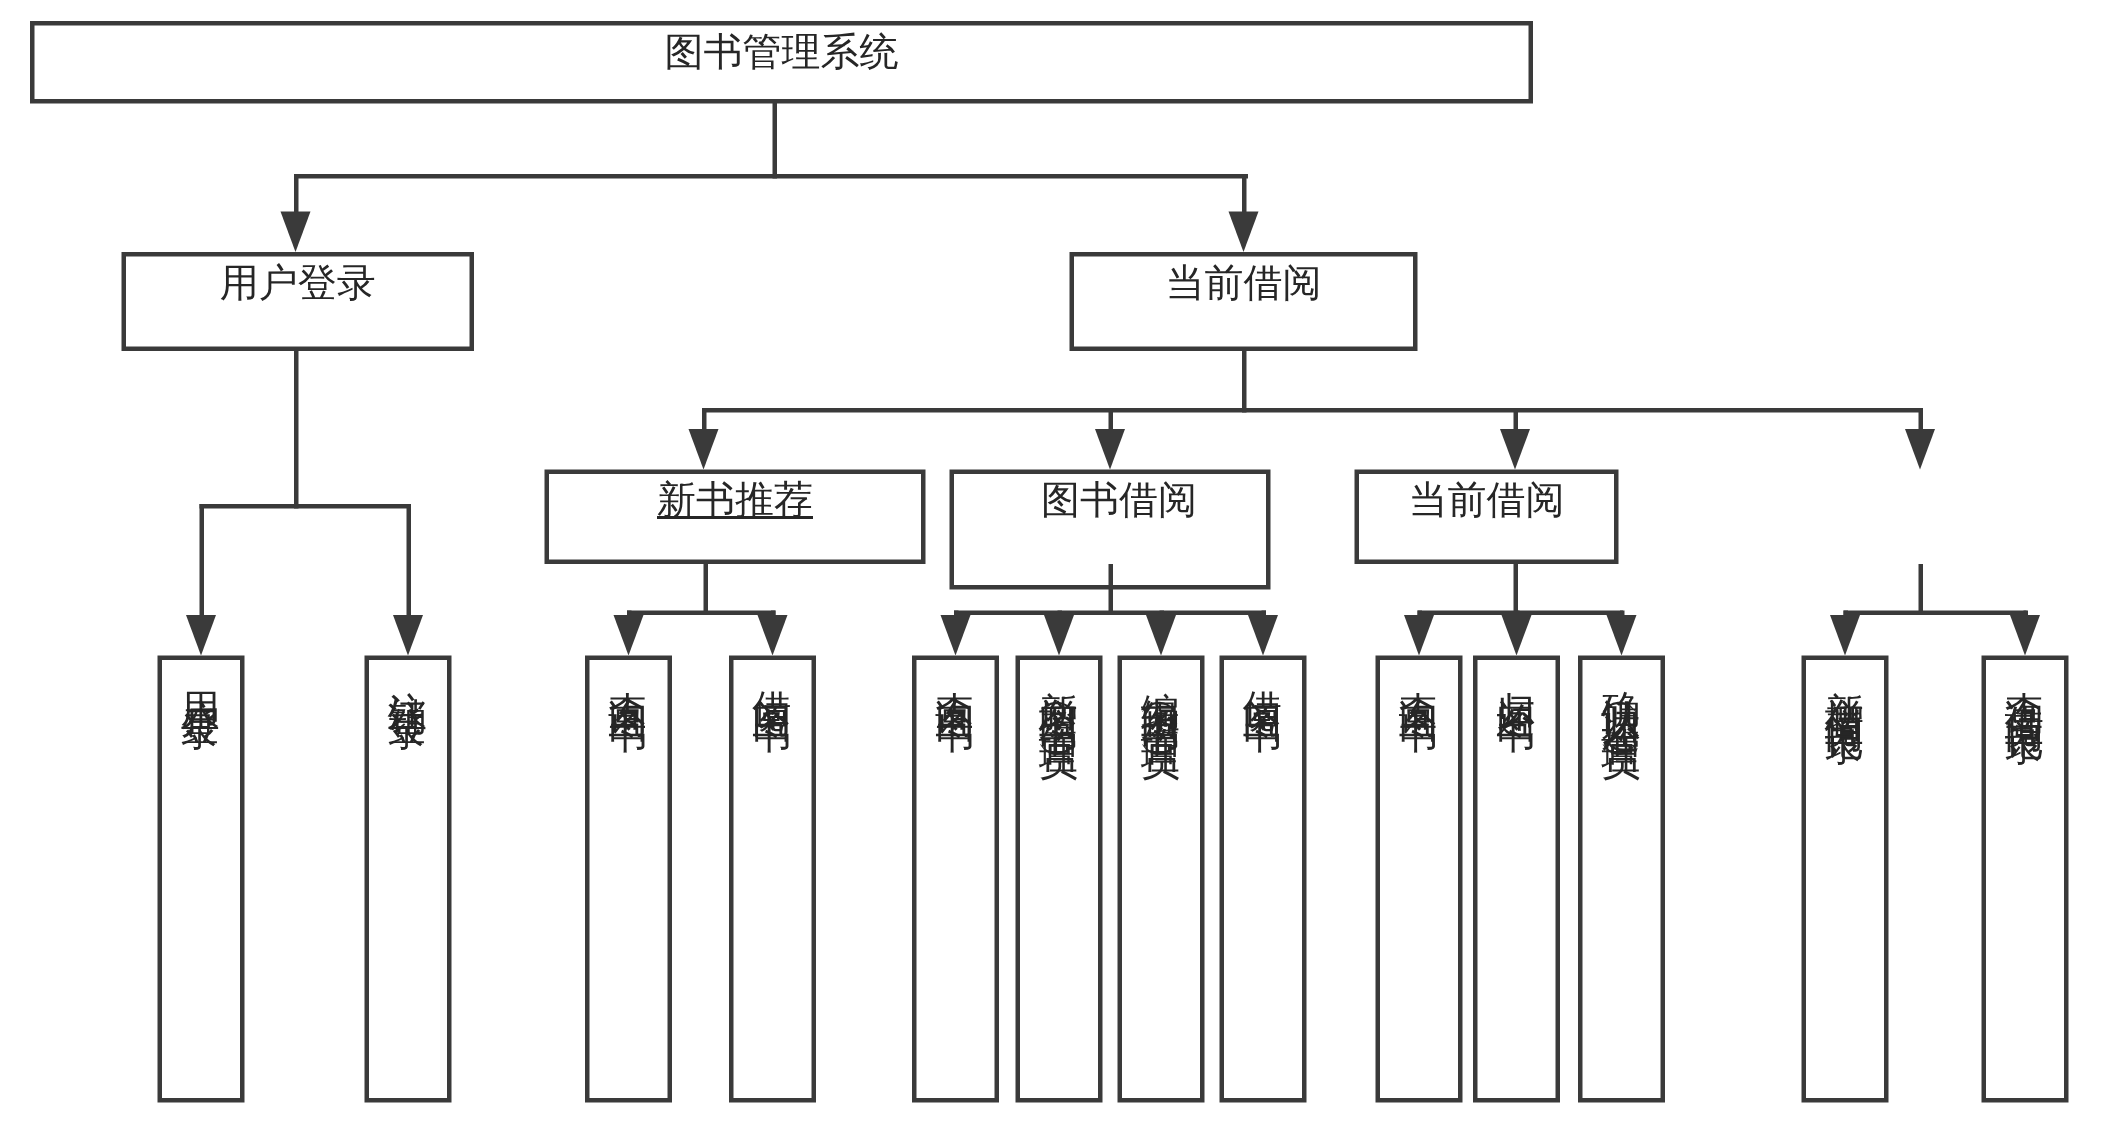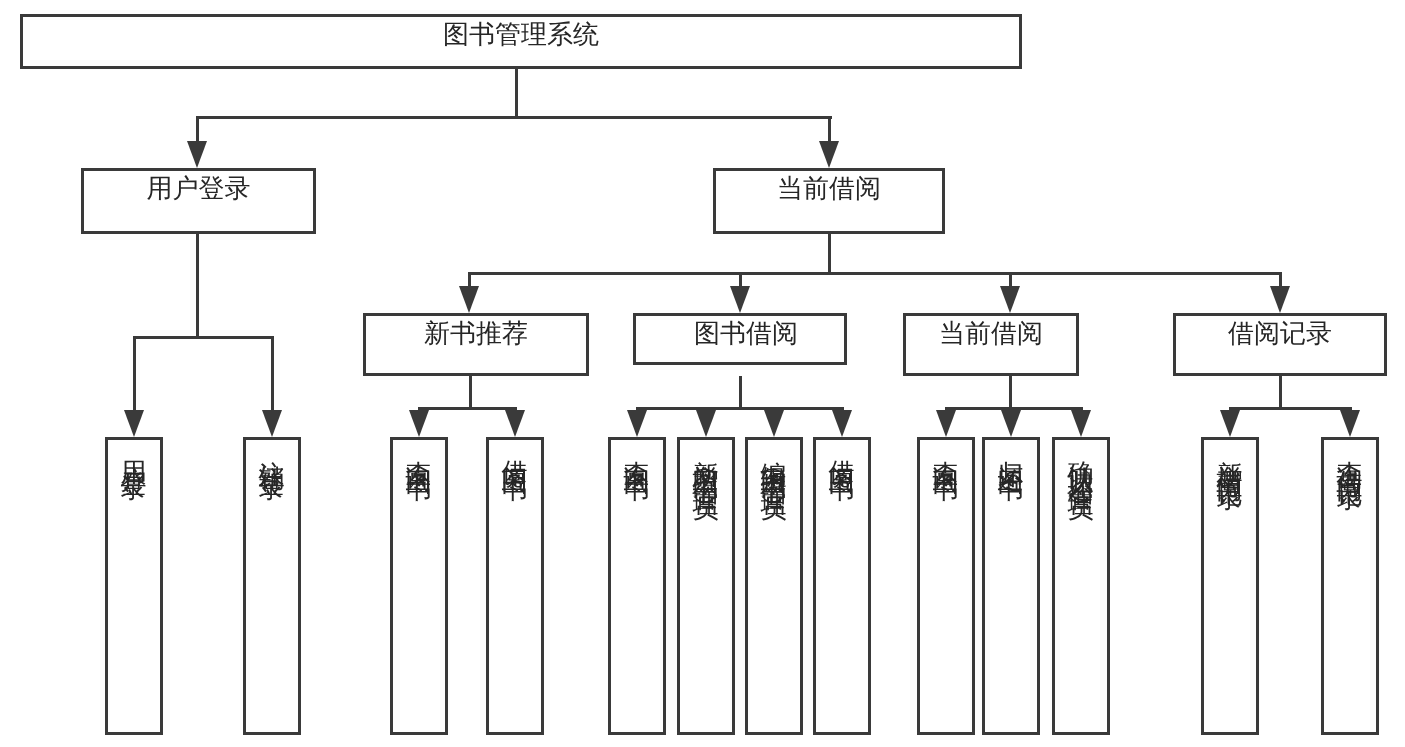--- a/index.html
+++ b/index.html
@@ -85,31 +85,28 @@
   <div class="hline" style="left:468px;top:272px;width:814px;"></div>
   <div class="vline" style="left:468px;top:272px;height:18px;"></div>
   <div class="ahead" style="left:459px;top:286px;"></div>
   <div class="vline" style="left:739px;top:272px;height:18px;"></div>
   <div class="ahead" style="left:730px;top:286px;"></div>
   <div class="vline" style="left:1009px;top:272px;height:18px;"></div>
   <div class="ahead" style="left:1000px;top:286px;"></div>
   <div class="vline" style="left:1279px;top:272px;height:18px;"></div>
   <div class="ahead" style="left:1270px;top:286px;"></div>
 
-  <div class="box" style="left:363px;top:313px;width:226px;height:63px;">
+  <div class="box" style="left:363px;top:313px;width:254px;height:63px;text-decoration:underline;">
     <span>新书推荐</span>
   </div>
-  <div class="box" style="left:633px;top:313px;width:214px;height:52px;padding-left:12px;">
+  <div class="box" style="left:633px;top:313px;width:214px;height:80px;padding-left:12px;">
     <span>图书借阅</span>
   </div>
   <div class="box" style="left:903px;top:313px;width:176px;height:63px;">
     <span>当前借阅</span>
-  </div>
-  <div class="box" style="left:1173px;top:313px;width:214px;height:63px;">
-    <span>借阅记录</span>
   </div>
 
   <div class="vline" style="left:469px;top:376px;height:34px;"></div>
   <div class="hline" style="left:418px;top:407px;width:99px;"></div>
   <div class="vline" style="left:418px;top:407px;height:8px;"></div>
   <div class="ahead" style="left:409px;top:410px;"></div>
   <div class="vline" style="left:514px;top:407px;height:8px;"></div>
   <div class="ahead" style="left:505px;top:410px;"></div>
 
   <div class="vline" style="left:739px;top:376px;height:34px;"></div>

